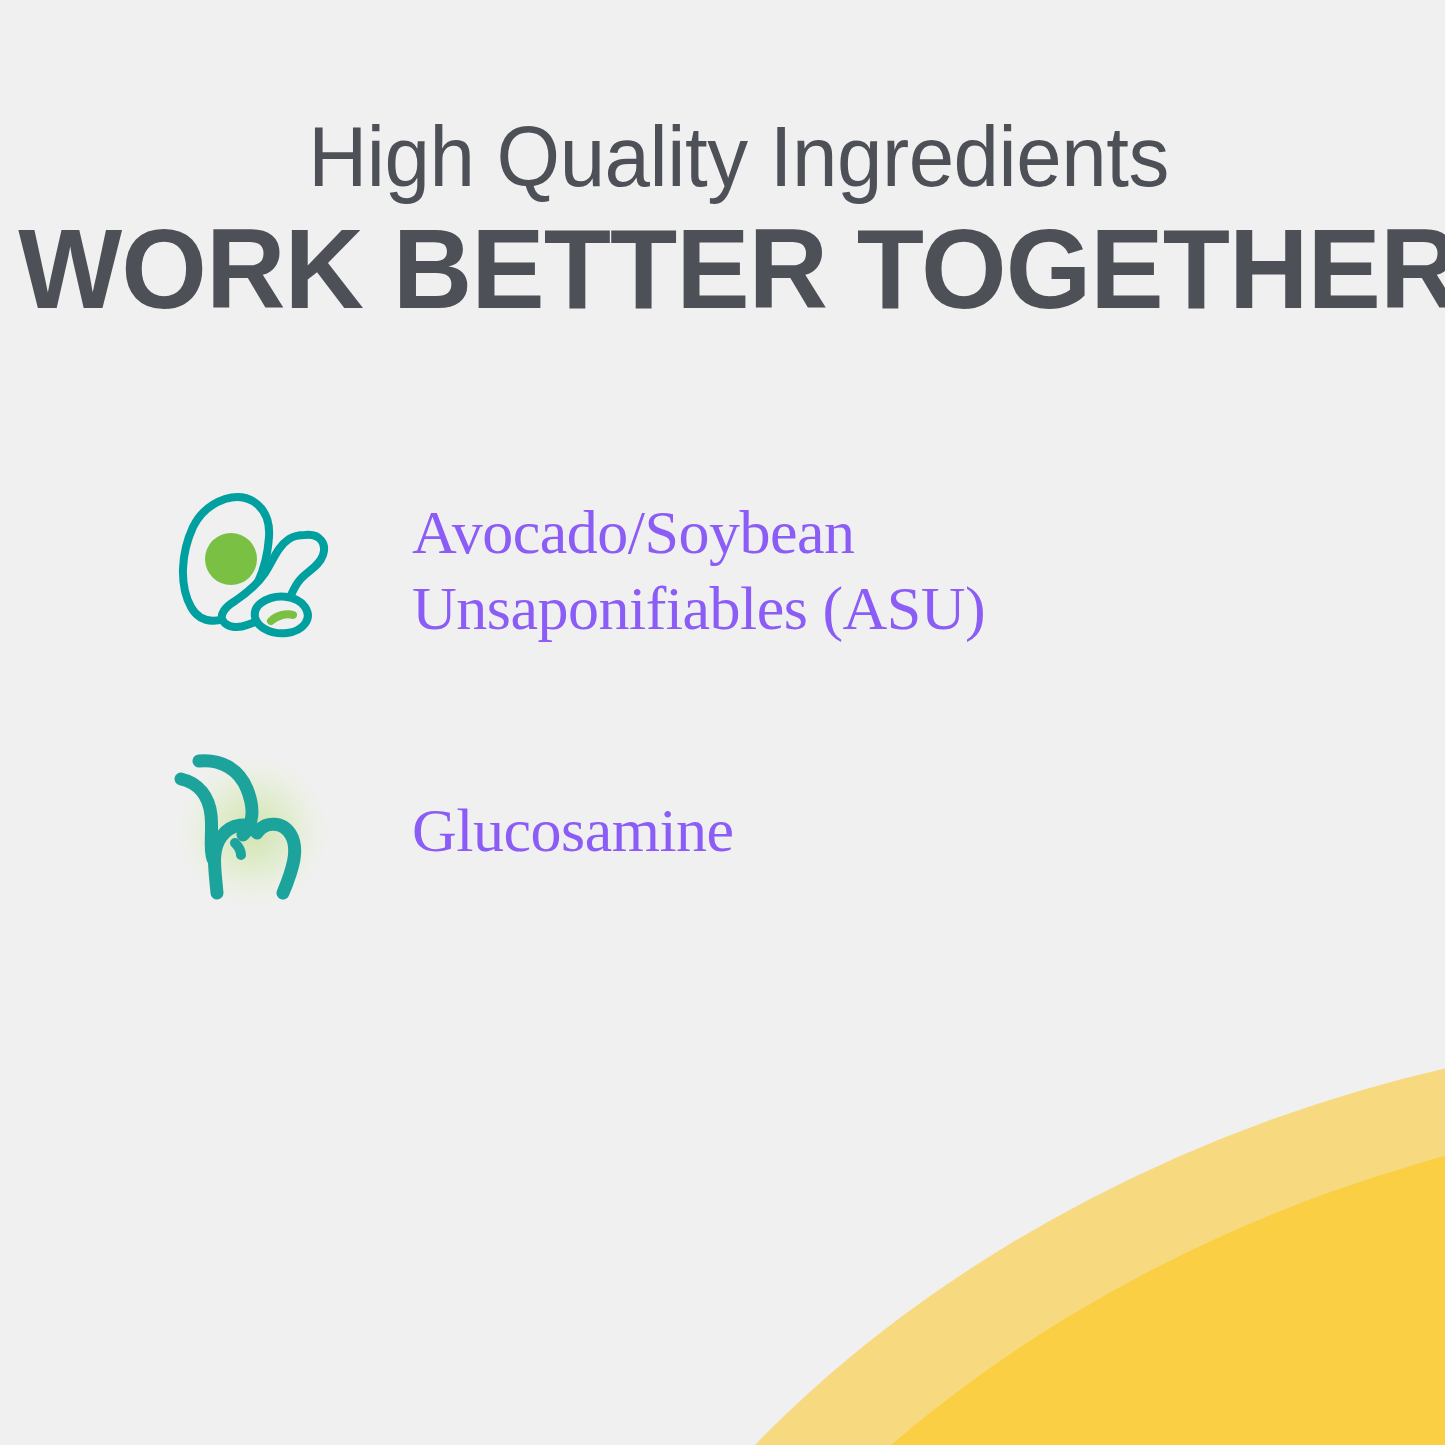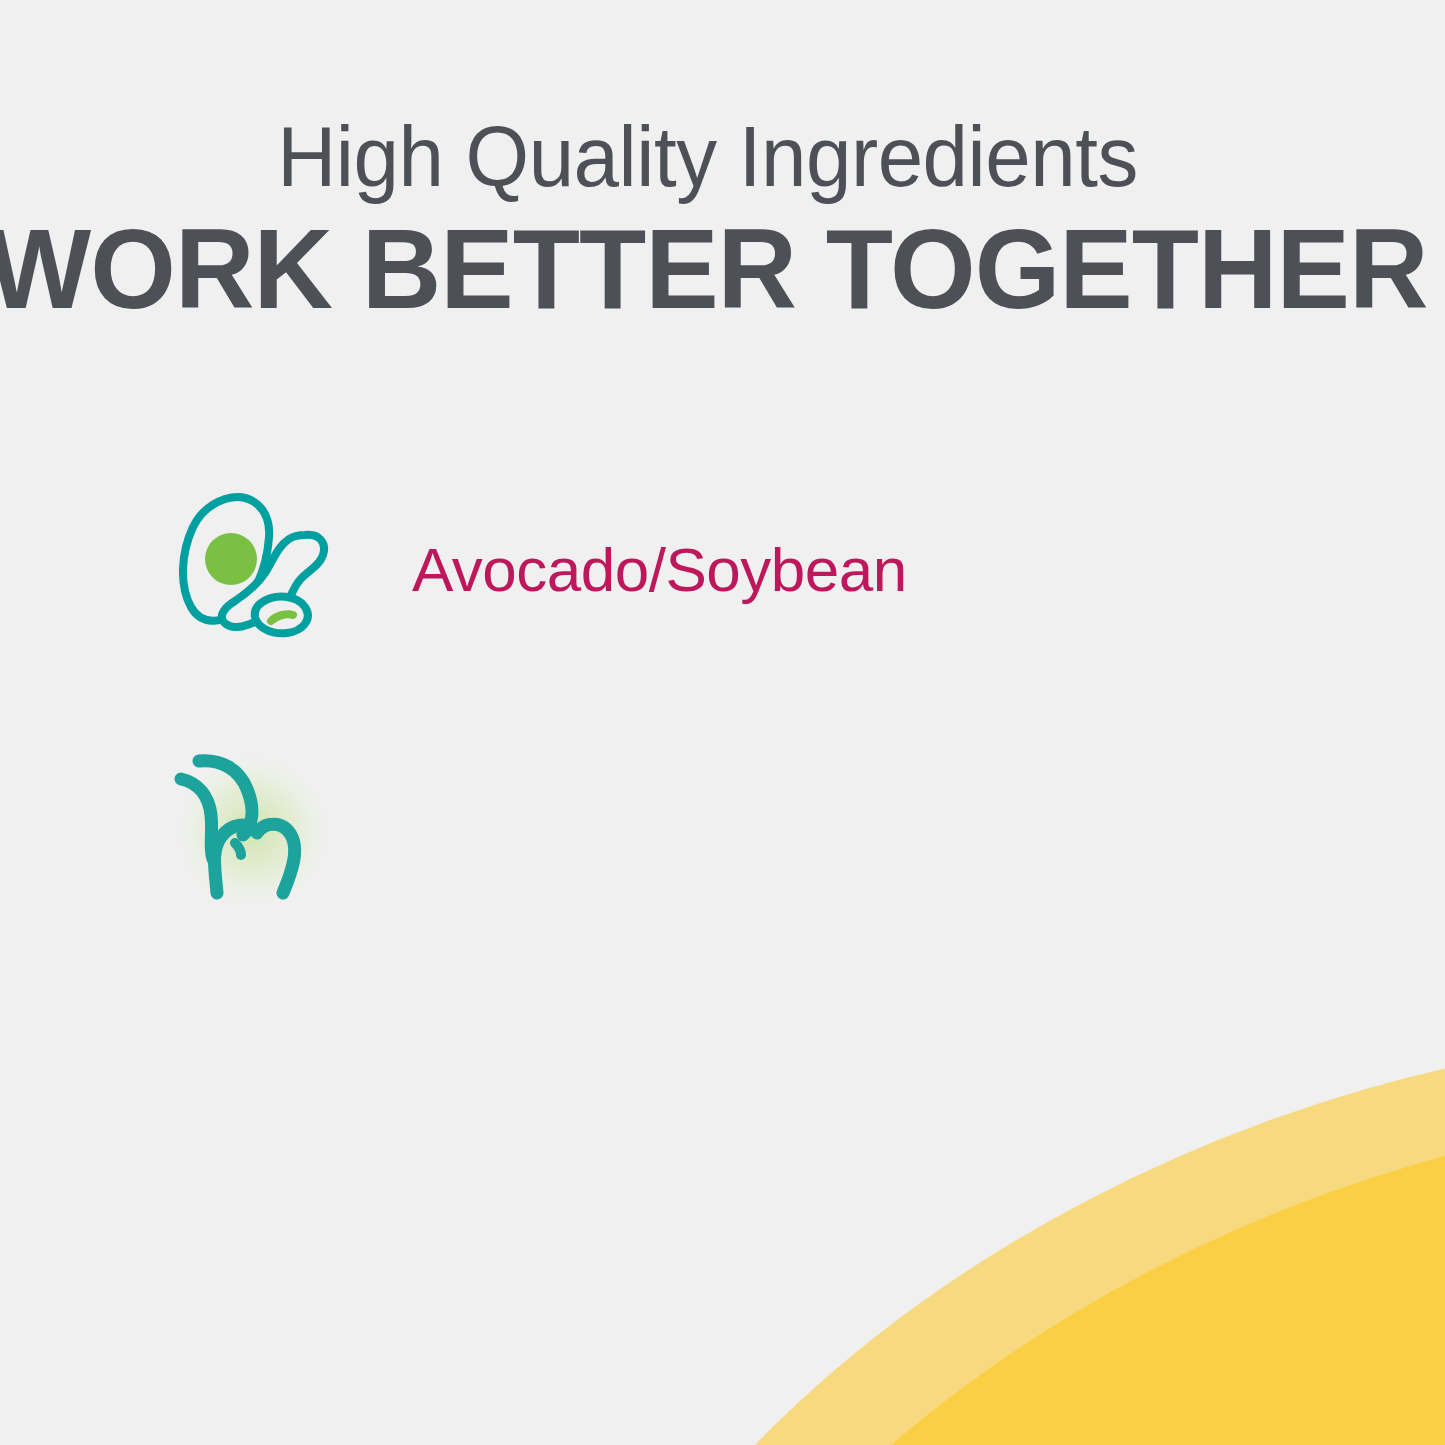--- a/index.html
+++ b/index.html
@@ -35,20 +35,21 @@
   }
 
   
   .heading-block {
     position: absolute;
     left: 0;
     top: 104px;
     width: 1415px;
     z-index: 2;
     text-align: center;
+    padding-left: 31px;
   }
   .heading-line1 {
     display: block;
     color: #4d5157;
     font-family: "Liberation Sans", sans-serif;
     font-weight: 400;
     font-size: 86px;
     line-height: 104px;
     letter-spacing: -0.5px;
     transform: scaleX(0.95);
@@ -88,22 +89,22 @@
     height: 200px;
     display: flex;
     align-items: center;
     justify-content: center;
     margin-left: 150px;
   }
   .ingredient-icon svg {
     display: block;
   }
   .ingredient-label {
-    color: #be185d;
-    font-family: Liberation Sans, sans-serif;
+    color: #8b5cf6;
+    font-family: Liberation Serif, serif;
     font-weight: 400;
     font-size: 62px;
     line-height: 76px;
     letter-spacing: -0.5px;
     padding-left: 42px;
   }
   .row-asu .ingredient-label { font-size: 62px; }
 </style>
 </head>
 <body>
@@ -146,20 +147,21 @@
                    C 130 60, 135 60, 140 60 Z" fill="#f0f0f0" stroke="#00a0a0" stroke-width="8" stroke-linecap="round" stroke-linejoin="round"></path>
 
           <path d="M96 128 C 110 118, 132 120, 140 132 C 148 144, 138 156, 122 158
                    C 106 160, 92 152, 90 142 C 89 136, 92 131, 96 128 Z" fill="#f0f0f0" stroke="#00a0a0" stroke-width="8" stroke-linecap="round" stroke-linejoin="round"></path>
 
           <path d="M106 146 C 112 140, 122 138, 128 140" fill="none" stroke="#7ac143" stroke-width="8" stroke-linecap="round"></path>
         </svg>
       </div>
       <div class="ingredient-label">
         <span>Avocado/Soybean</span><br>
+        <span>Unsaponifiables (ASU)</span>
       </div>
     </div>
 
     <div class="ingredient-row">
       <div class="ingredient-icon">
         <svg width="190" height="190" viewBox="0 0 190 190" aria-hidden="true">
           <defs>
             <radialGradient id="jointGlow" cx="50%" cy="50%" r="50%">
               <stop offset="0%" stop-color="#cfe3aa" stop-opacity="0.95"></stop>
               <stop offset="55%" stop-color="#dfeccb" stop-opacity="0.75"></stop>
@@ -171,17 +173,18 @@
 
           <path d="M34 26 C 56 24, 74 34, 82 54 C 90 74, 88 90, 78 100" fill="none" stroke="#1ba39c" stroke-width="13" stroke-linecap="round" stroke-linejoin="round"></path>
           <path d="M16 44 C 34 48, 44 62, 46 80 C 48 98, 44 112, 48 124" fill="none" stroke="#1ba39c" stroke-width="13" stroke-linecap="round" stroke-linejoin="round"></path>
 
           <path d="M52 158 C 50 134, 46 116, 56 102 C 66 88, 84 86, 92 98
                    C 100 86, 118 86, 126 100 C 134 114, 128 134, 118 158" fill="none" stroke="#1ba39c" stroke-width="13" stroke-linecap="round" stroke-linejoin="round"></path>
 
           <path d="M70 108 C 74 112, 76 116, 76 120" fill="none" stroke="#1ba39c" stroke-width="10" stroke-linecap="round"></path>
         </svg>
       </div>
+      <div class="ingredient-label">Glucosamine</div>
     </div>
 
 
   </div>
 </div>
 
 </body></html>

